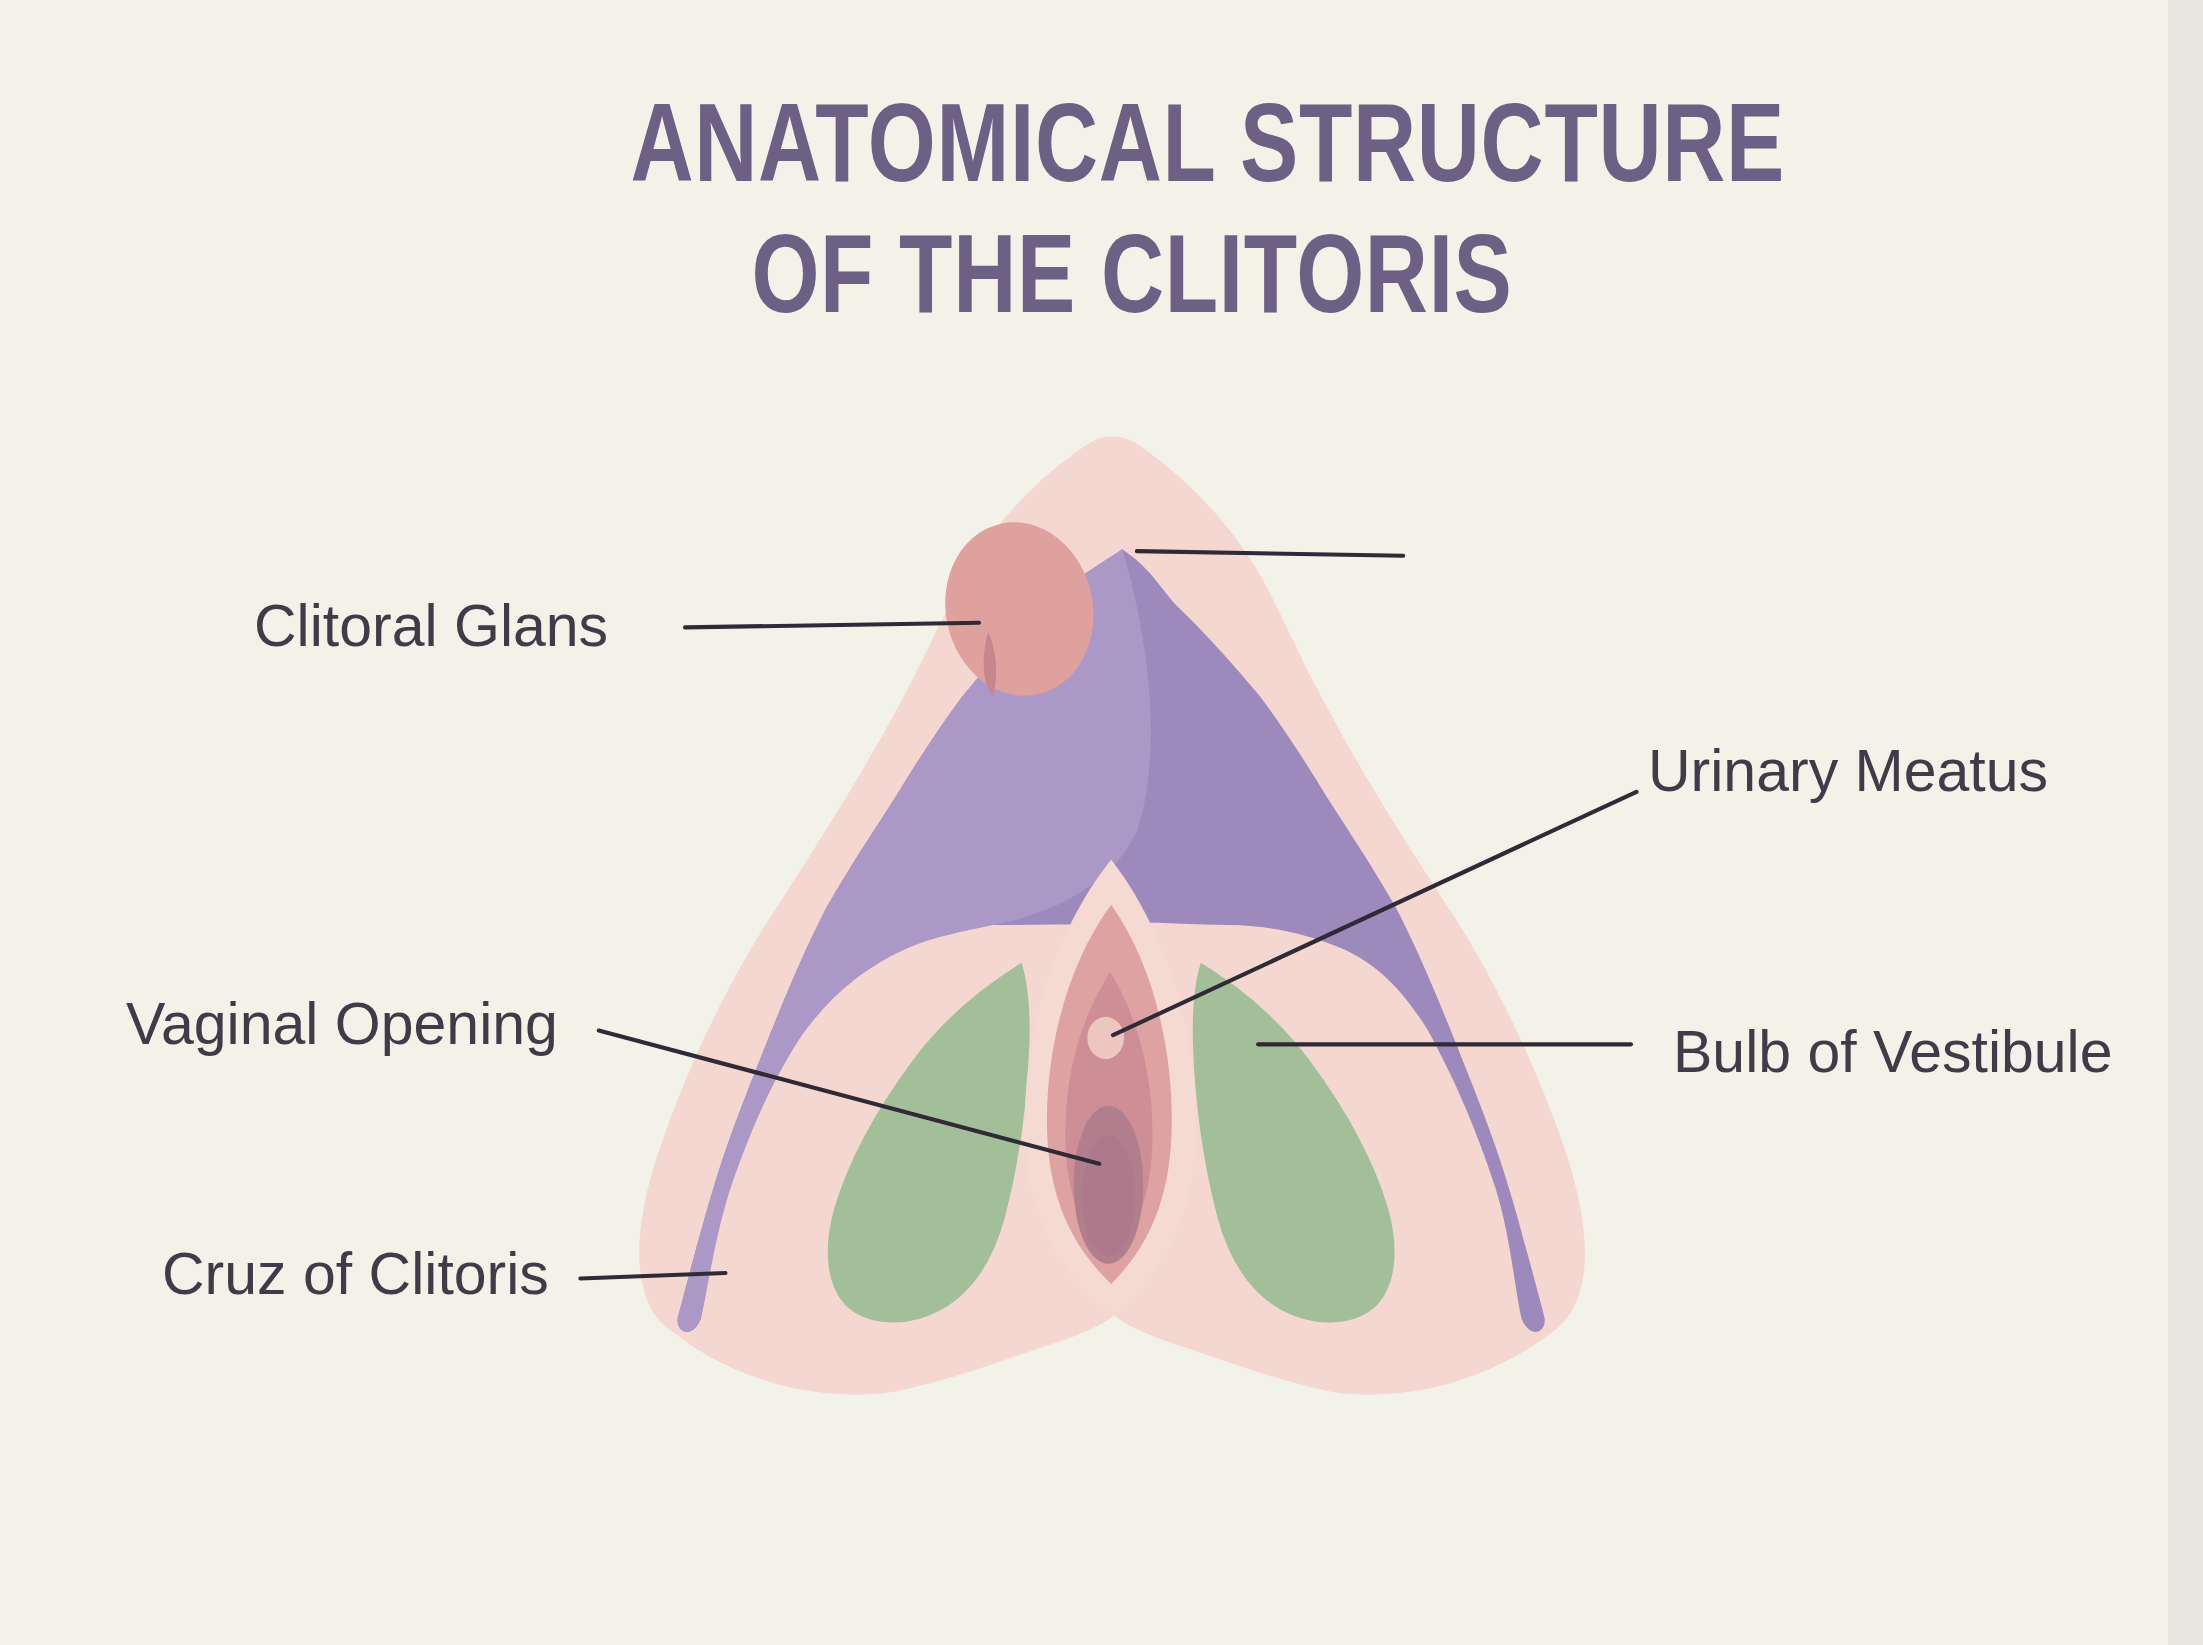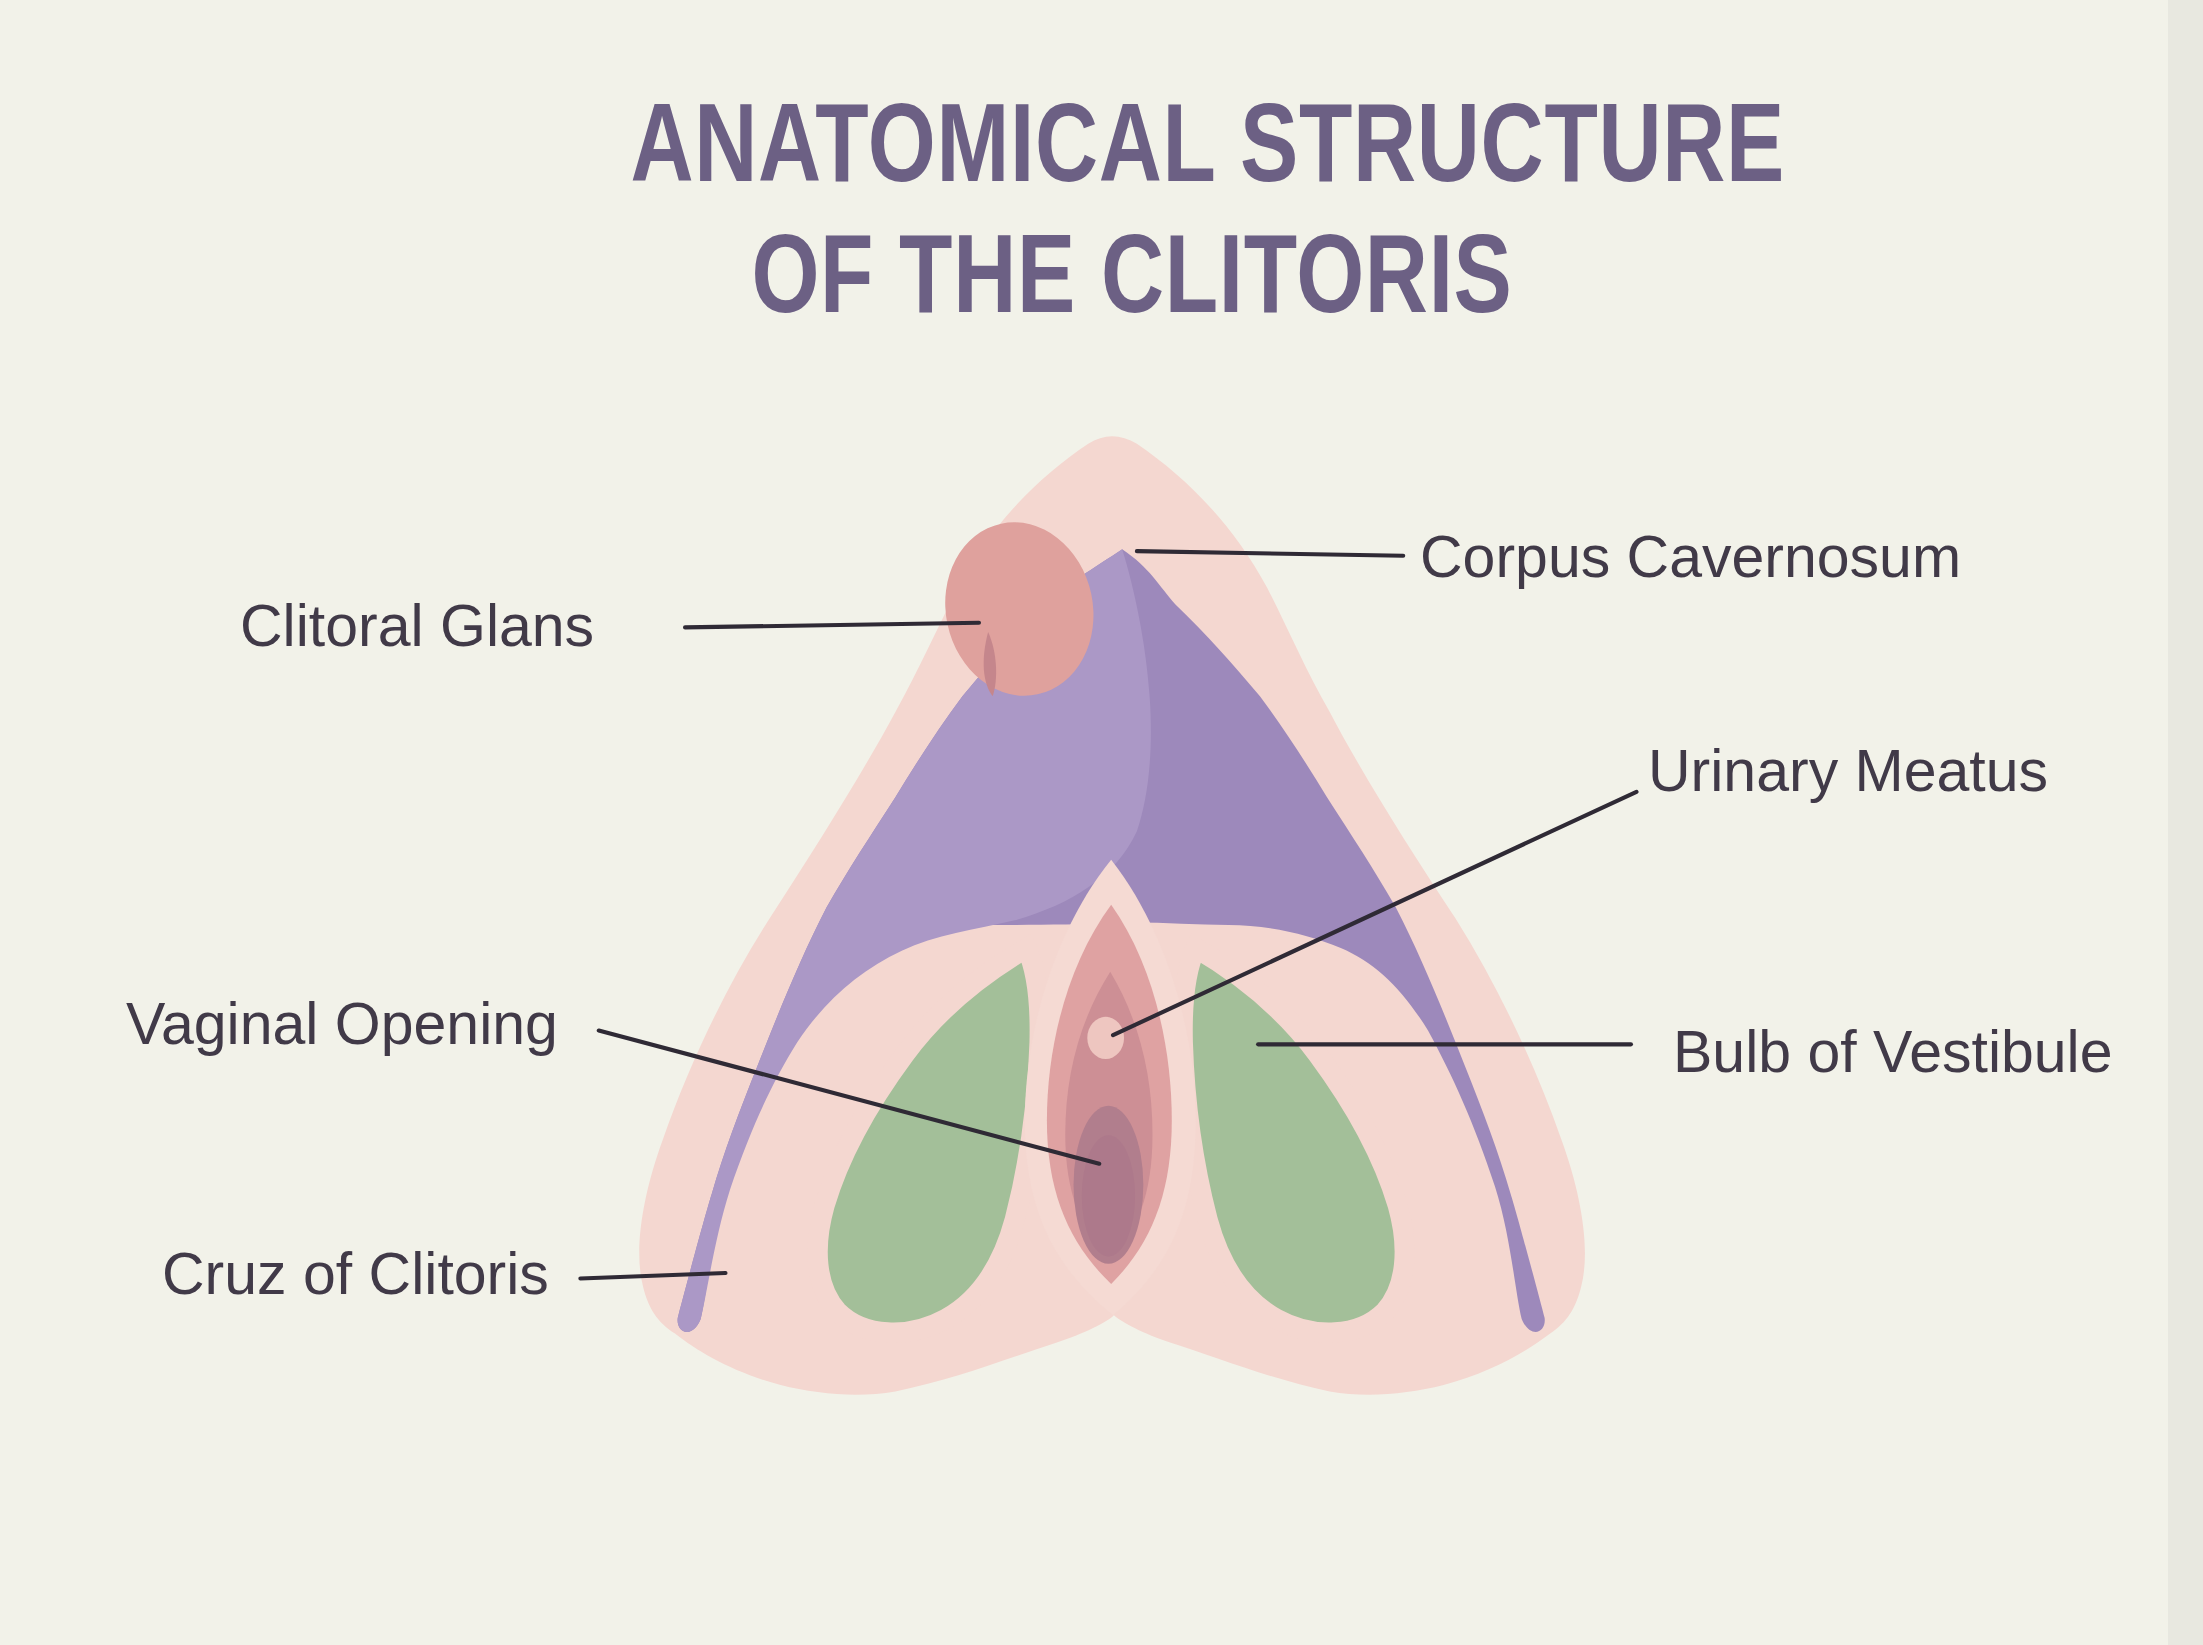--- a/index.html
+++ b/index.html
@@ -25,21 +25,21 @@
     white-space:nowrap;
   }
   .part-label{
     position:absolute;
     color:#413a48;
     font-size:59px;
     line-height:1;
     white-space:nowrap;
     transform:translateY(-50%);
   }
-  .lbl-clitoral-glans{left:240px;top:626px;}
+  .lbl-clitoral-glans{left:254px;top:626px;}
   .lbl-corpus-cavernosum{left:1420px;top:557px;}
   .lbl-urinary-meatus{left:1648px;top:771px;}
   .lbl-bulb-of-vestibule{left:1673px;top:1052px;}
   .lbl-vaginal-opening{left:126px;top:1024px;}
   .lbl-cruz-of-clitoris{left:131px;top:1274px;margin-left:31px;}
   .logo{
     position:absolute;left:1965px;top:1405px;width:184px;height:184px;
   }
   .logo-text{
     position:absolute;left:0;right:0;top:118px;
@@ -189,21 +189,20 @@
       <line x1="632" y1="1392" x2="790" y2="1386"></line>
     </g>
   </svg>
 
   <div class="title">
     <div>ANATOMICAL STRUCTURE</div>
     <div>OF THE CLITORIS</div>
   </div>
 
   <div class="part-label lbl-clitoral-glans">Clitoral Glans</div>
-  <div class="part-label lbl-corpus-cavernosum">Corpus Cavernosum</div>
   <div class="part-label lbl-urinary-meatus">Urinary Meatus</div>
   <div class="part-label lbl-vaginal-opening">Vaginal Opening</div>
   <div class="part-label lbl-bulb-of-vestibule">Bulb of Vestibule</div>
   <div class="part-label lbl-cruz-of-clitoris">Cruz of Clitoris</div>
 
 
 </div>
 
 
 </body></html>

